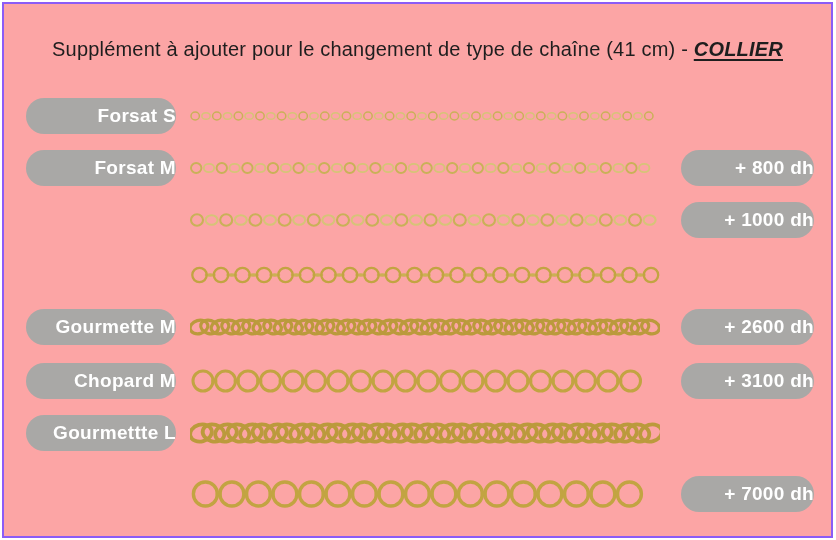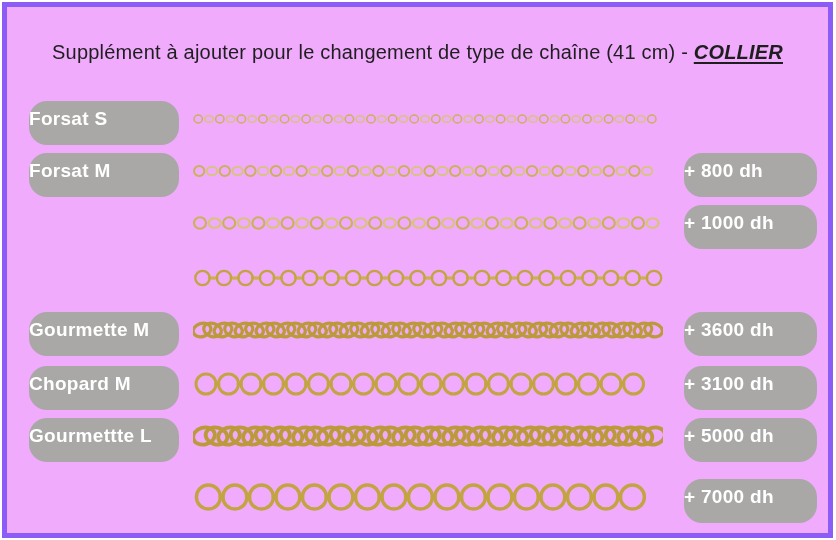--- a/index.html
+++ b/index.html
@@ -8,22 +8,22 @@
     width: 836px;
     height: 540px;
     background: #ffffff;
     overflow: hidden;
     font-family: "Liberation Sans", "DejaVu Sans", sans-serif;
   }
   .page { position: relative; width: 836px; height: 540px; }
   .frame {
     position: absolute;
     left: 2px; top: 2px; right: 3px; bottom: 2px;
-    border: 5px solid #8b5cf6;
-    background: #f0abfc;
+    border: 2px solid #8b5cf6;
+    background: #fca5a5;
     box-sizing: border-box;
   }
   .title {
     position: absolute;
     left: 0; right: 0;
     top: 34px;
     text-align: center;
     font-size: 20px;
     letter-spacing: 0.2px;
     color: #1e1e1e;
@@ -38,28 +38,28 @@
   }
   .row {
     position: absolute;
     left: 0;
     width: 836px;
     height: 36px;
   }
   .pill {
     position: absolute;
     top: 0;
-    height: 44px;
+    height: 36px;
     line-height: 36px;
     border-radius: 18px;
     background: #a9a8a6;
     color: #ffffff;
     font-size: 19px;
     font-weight: 600;
-    text-align: left;
+    text-align: right;
     letter-spacing: 0.3px;
   }
   .pill-left  { left: 22px;  width: 150px; }
   .pill-right { left: 677px; width: 133px; }
   svg.chain {
     position: absolute;
     left: 186px;
     display: block;
   }
 </style>
@@ -290,21 +290,21 @@
           <ellipse cx="376.5" cy="10" rx="9" ry="6.6" fill="none" stroke="#bb9a3c" stroke-width="3.2" transform="rotate(16 376.5 10)"></ellipse>
           <ellipse cx="387" cy="10" rx="9" ry="6.6" fill="none" stroke="#bb9a3c" stroke-width="3.2" transform="rotate(-16 387 10)"></ellipse>
           <ellipse cx="397.5" cy="10" rx="9" ry="6.6" fill="none" stroke="#bb9a3c" stroke-width="3.2" transform="rotate(16 397.5 10)"></ellipse>
           <ellipse cx="408" cy="10" rx="9" ry="6.6" fill="none" stroke="#bb9a3c" stroke-width="3.2" transform="rotate(-16 408 10)"></ellipse>
           <ellipse cx="418.5" cy="10" rx="9" ry="6.6" fill="none" stroke="#bb9a3c" stroke-width="3.2" transform="rotate(16 418.5 10)"></ellipse>
           <ellipse cx="429" cy="10" rx="9" ry="6.6" fill="none" stroke="#bb9a3c" stroke-width="3.2" transform="rotate(-16 429 10)"></ellipse>
           <ellipse cx="439.5" cy="10" rx="9" ry="6.6" fill="none" stroke="#bb9a3c" stroke-width="3.2" transform="rotate(16 439.5 10)"></ellipse>
           <ellipse cx="450" cy="10" rx="9" ry="6.6" fill="none" stroke="#bb9a3c" stroke-width="3.2" transform="rotate(-16 450 10)"></ellipse>
           <ellipse cx="460.5" cy="10" rx="9" ry="6.6" fill="none" stroke="#bb9a3c" stroke-width="3.2" transform="rotate(16 460.5 10)"></ellipse>
         </svg>
-      <div class="pill pill-right">+ 3600 dh</div>
+      <div class="pill pill-right">+ 2600 dh</div>
     </div>
 
     <div class="row" style="top:359px">
       <div class="pill pill-left">Chopard M</div>
       <svg class="chain" viewBox="0 0 470 24" width="470" height="24" style="top: 6px;">
           <ellipse cx="24.25" cy="12" rx="3.25" ry="2.25" fill="#ccb055"></ellipse>
           <ellipse cx="46.75" cy="12" rx="3.25" ry="2.25" fill="#ccb055"></ellipse>
           <ellipse cx="69.25" cy="12" rx="3.25" ry="2.25" fill="#ccb055"></ellipse>
           <ellipse cx="91.75" cy="12" rx="3.25" ry="2.25" fill="#ccb055"></ellipse>
           <ellipse cx="114.25" cy="12" rx="3.25" ry="2.25" fill="#ccb055"></ellipse>
@@ -380,21 +380,20 @@
           <ellipse cx="361" cy="13" rx="11" ry="8.4" fill="none" stroke="#bb9a3c" stroke-width="3.8" transform="rotate(-16 361 13)"></ellipse>
           <ellipse cx="373.5" cy="13" rx="11" ry="8.4" fill="none" stroke="#bb9a3c" stroke-width="3.8" transform="rotate(16 373.5 13)"></ellipse>
           <ellipse cx="386" cy="13" rx="11" ry="8.4" fill="none" stroke="#bb9a3c" stroke-width="3.8" transform="rotate(-16 386 13)"></ellipse>
           <ellipse cx="398.5" cy="13" rx="11" ry="8.4" fill="none" stroke="#bb9a3c" stroke-width="3.8" transform="rotate(16 398.5 13)"></ellipse>
           <ellipse cx="411" cy="13" rx="11" ry="8.4" fill="none" stroke="#bb9a3c" stroke-width="3.8" transform="rotate(-16 411 13)"></ellipse>
           <ellipse cx="423.5" cy="13" rx="11" ry="8.4" fill="none" stroke="#bb9a3c" stroke-width="3.8" transform="rotate(16 423.5 13)"></ellipse>
           <ellipse cx="436" cy="13" rx="11" ry="8.4" fill="none" stroke="#bb9a3c" stroke-width="3.8" transform="rotate(-16 436 13)"></ellipse>
           <ellipse cx="448.5" cy="13" rx="11" ry="8.4" fill="none" stroke="#bb9a3c" stroke-width="3.8" transform="rotate(16 448.5 13)"></ellipse>
           <ellipse cx="461" cy="13" rx="11" ry="8.4" fill="none" stroke="#bb9a3c" stroke-width="3.8" transform="rotate(-16 461 13)"></ellipse>
         </svg>
-      <div class="pill pill-right">+ 5000 dh</div>
     </div>
 
     <div class="row" style="top:472px">
       <svg class="chain" viewBox="0 0 470 28" width="470" height="28" style="top: 4px;">
           <ellipse cx="28.65" cy="14" rx="3.25" ry="2.55" fill="#ccb055"></ellipse>
           <ellipse cx="55.150000000000006" cy="14" rx="3.25" ry="2.55" fill="#ccb055"></ellipse>
           <ellipse cx="81.65" cy="14" rx="3.25" ry="2.55" fill="#ccb055"></ellipse>
           <ellipse cx="108.15" cy="14" rx="3.25" ry="2.55" fill="#ccb055"></ellipse>
           <ellipse cx="134.65" cy="14" rx="3.25" ry="2.55" fill="#ccb055"></ellipse>
           <ellipse cx="161.15" cy="14" rx="3.25" ry="2.55" fill="#ccb055"></ellipse>

